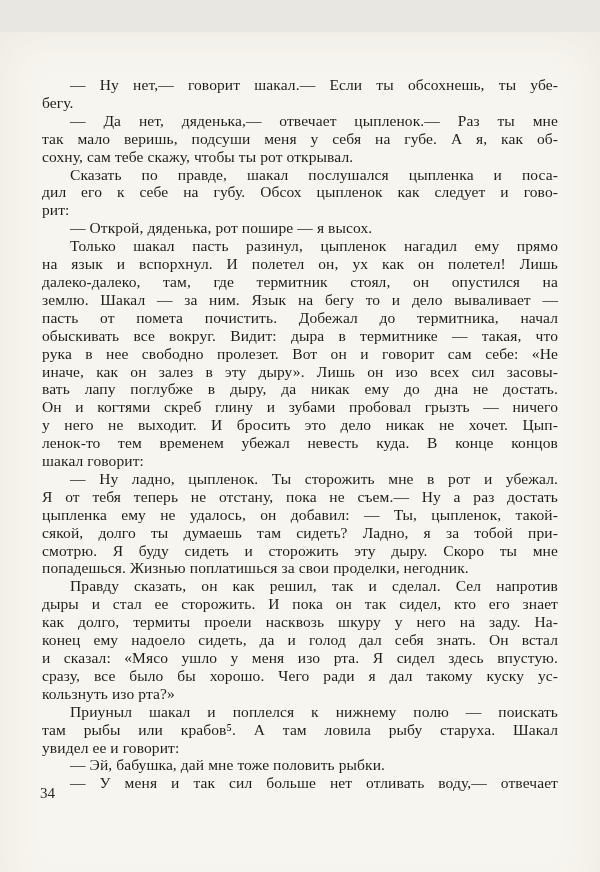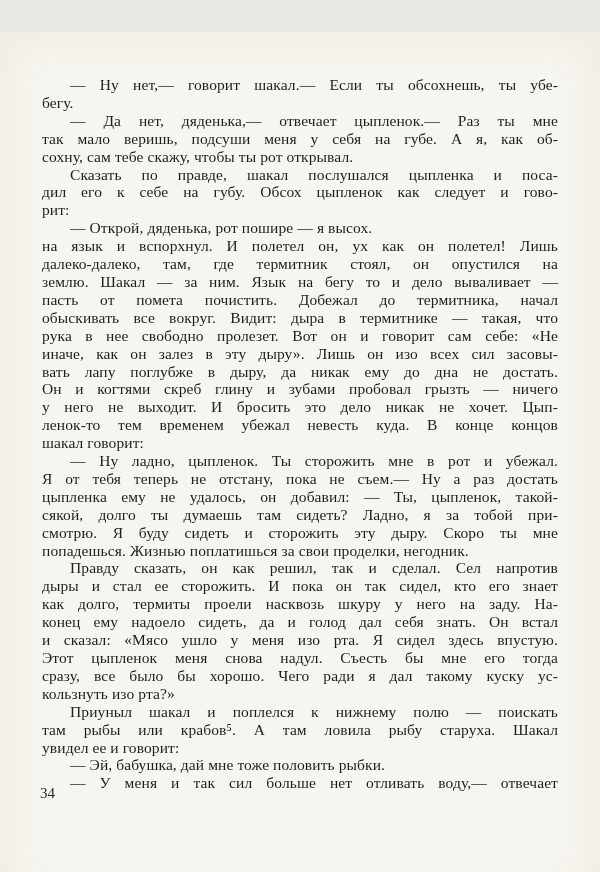--- a/index.html
+++ b/index.html
@@ -68,20 +68,21 @@
       </div>
       <div class="paragraph">
         <div class="line first">Сказать по правде, шакал послушался цыпленка и поса-</div>
         <div class="line">дил его к себе на губу. Обсох цыпленок как следует и гово-</div>
         <div class="line last">рит:</div>
       </div>
       <div class="paragraph">
         <div class="line first last">— Открой, дяденька, рот пошире — я высох.</div>
       </div>
       <div class="paragraph">
+        <div class="line first">Только шакал пасть разинул, цыпленок нагадил ему прямо</div>
         <div class="line">на язык и вспорхнул. И полетел он, ух как он полетел! Лишь</div>
         <div class="line">далеко-далеко, там, где термитник стоял, он опустился на</div>
         <div class="line">землю. Шакал — за ним. Язык на бегу то и дело вываливает —</div>
         <div class="line">пасть от помета почистить. Добежал до термитника, начал</div>
         <div class="line">обыскивать все вокруг. Видит: дыра в термитнике — такая, что</div>
         <div class="line">рука в нее свободно пролезет. Вот он и говорит сам себе: «Не</div>
         <div class="line">иначе, как он залез в эту дыру». Лишь он изо всех сил засовы-</div>
         <div class="line">вать лапу поглубже в дыру, да никак ему до дна не достать.</div>
         <div class="line">Он и когтями скреб глину и зубами пробовал грызть — ничего</div>
         <div class="line">у него не выходит. И бросить это дело никак не хочет. Цып-</div>
@@ -95,21 +96,20 @@
         <div class="line">сякой, долго ты думаешь там сидеть? Ладно, я за тобой при-</div>
         <div class="line">смотрю. Я буду сидеть и сторожить эту дыру. Скоро ты мне</div>
         <div class="line last">попадешься. Жизнью поплатишься за свои проделки, негодник.</div>
       </div>
       <div class="paragraph">
         <div class="line first">Правду сказать, он как решил, так и сделал. Сел напротив</div>
         <div class="line">дыры и стал ее сторожить. И пока он так сидел, кто его знает</div>
         <div class="line">как долго, термиты проели насквозь шкуру у него на заду. На-</div>
         <div class="line">конец ему надоело сидеть, да и голод дал себя знать. Он встал</div>
         <div class="line">и сказал: «Мясо ушло у меня изо рта. Я сидел здесь впустую.</div>
-        <div class="line">Этот цыпленок меня снова надул. Съесть бы мне его тогда</div>
         <div class="line">сразу, все было бы хорошо. Чего ради я дал такому куску ус-</div>
         <div class="line last">кользнуть изо рта?»</div>
       </div>
       <div class="paragraph">
         <div class="line first">Приуныл шакал и поплелся к нижнему полю — поискать</div>
         <div class="line">там рыбы или крабов⁵. А там ловила рыбу старуха. Шакал</div>
         <div class="line last">увидел ее и говорит:</div>
       </div>
       <div class="paragraph">
         <div class="line first last">— Эй, бабушка, дай мне тоже половить рыбки.</div>

